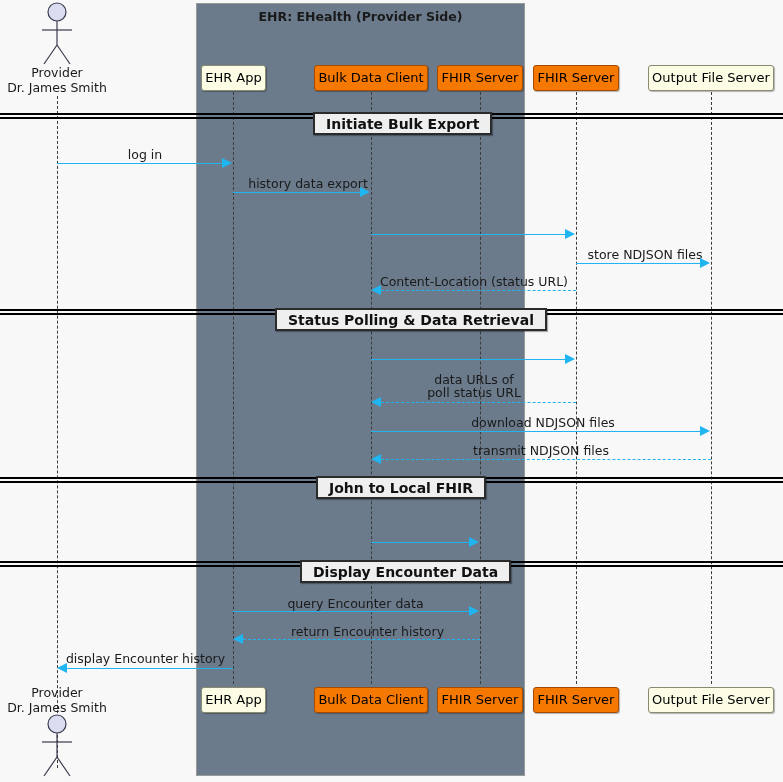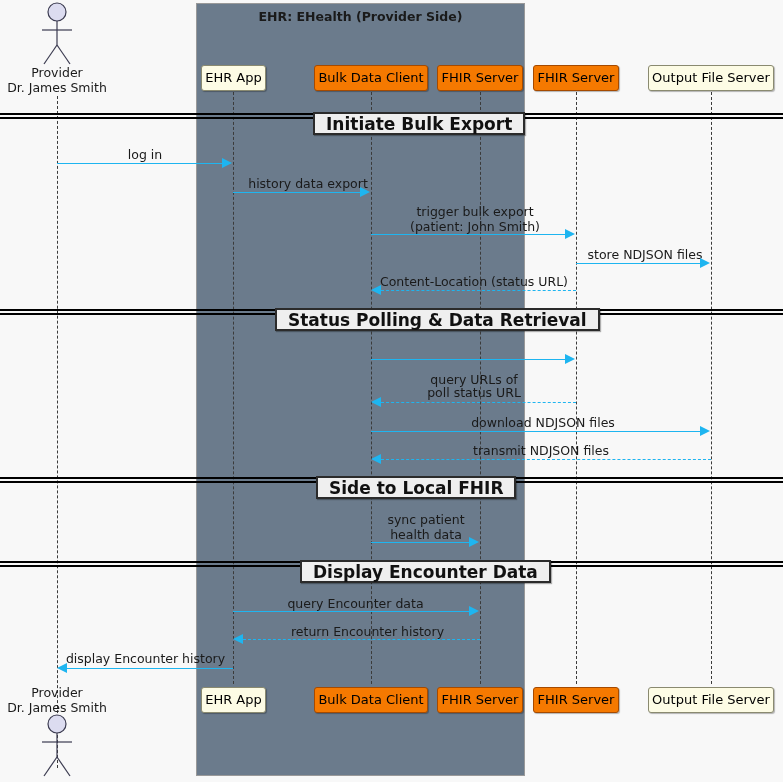--- a/index.html
+++ b/index.html
@@ -92,21 +92,21 @@
   .divider-lines::after  { top: 4px; }
   .divider-label {
     position: absolute;
     box-sizing: border-box;
     height: 23px;
     line-height: 21px;
     padding: 0 11px;
     background: #efefef;
     border: 2px solid #2b2b2b;
     font-weight: bold;
-    font-size: 17px;
+    font-size: 14px;
     color: #111111;
     white-space: nowrap;
     text-align: center;
     box-shadow: 1px 1px 1px rgba(0,0,0,0.3);
   }
   
   .msg-line {
     position: absolute;
     height: 0;
     border-top: 1.4px solid #1eb5f0;
@@ -194,70 +194,62 @@
     </svg>
   </div>
 
   <div class="divider-lines" style="top:113px;"></div>
   <div class="divider-label" style="left: 313px; top: 112px; background: rgb(239, 239, 239);">Initiate Bulk Export</div>
 
   <div class="divider-lines" style="top:309px;"></div>
   <div class="divider-label" style="left: 275px; top: 308px; background: rgb(239, 239, 239);">Status Polling &amp; Data Retrieval</div>
 
   <div class="divider-lines" style="top:477px;"></div>
-  <div class="divider-label" style="left: 316px; top: 476px; background: rgb(239, 239, 239);">Side to Local FHIR</div>
+  <div class="divider-label" style="left: 316px; top: 476px; background: rgb(239, 239, 239);">John to Local FHIR</div>
 
   <div class="divider-lines" style="top:561px;"></div>
   <div class="divider-label" style="left: 300px; top: 560px; background: rgb(239, 239, 239);">Display Encounter Data</div>
 
   <div class="msg-label" style="left:75px; top:147px; width:140px;">log in</div>
   <div class="msg-line" style="left: 57px; top: 163px; width: 166px; border-top-color: rgb(30, 181, 240);"></div>
   <div class="arrow-head right" style="left: 222px; top: 158px; border-left-color: rgb(30, 181, 240);"></div>
 
   <div class="msg-label" style="left:238px; top:176px; width:140px;">history data export</div>
   <div class="msg-line" style="left: 233px; top: 192px; width: 128px; border-top-color: rgb(30, 181, 240);"></div>
   <div class="arrow-head right" style="left: 360px; top: 187px; border-left-color: rgb(30, 181, 240);"></div>
 
-  <div class="msg-label" style="left:385px; top:204px; width:180px;">
-    <div>trigger bulk export</div>
-    <div>(patient: John Smith)</div>
-  </div>
   <div class="msg-line" style="left: 371px; top: 234px; width: 195px; border-top-color: rgb(30, 181, 240);"></div>
   <div class="arrow-head right" style="left: 565px; top: 229px; border-left-color: rgb(30, 181, 240);"></div>
 
   <div class="msg-label" style="left:575px; top:247px; width:140px;">store NDJSON files</div>
   <div class="msg-line" style="left: 576px; top: 263px; width: 125px; border-top-color: rgb(30, 181, 240);"></div>
   <div class="arrow-head right" style="left: 700px; top: 258px; border-left-color: rgb(30, 181, 240);"></div>
 
   <div class="msg-label" style="left:375px; top:274px; width:198px;">Content-Location (status URL)</div>
   <div class="msg-line dashed" style="left: 381px; top: 290px; width: 195px; border-top-color: rgb(30, 181, 240);"></div>
   <div class="arrow-head left" style="left: 371px; top: 285px; border-right-color: rgb(30, 181, 240);"></div>
 
   <div class="msg-label" style="left:404px; top:343px; width:140px;margin-top:42px;">poll status URL</div>
   <div class="msg-line" style="left: 371px; top: 359px; width: 195px; border-top-color: rgb(30, 181, 240);"></div>
   <div class="arrow-head right" style="left: 565px; top: 354px; border-left-color: rgb(30, 181, 240);"></div>
 
   <div class="msg-label" style="left:384px; top:372px; width:180px;">
-    <div>query URLs of</div>
+    <div>data URLs of</div>
   </div>
   <div class="msg-line dashed" style="left: 381px; top: 402px; width: 195px; border-top-color: rgb(30, 181, 240);"></div>
   <div class="arrow-head left" style="left: 371px; top: 397px; border-right-color: rgb(30, 181, 240);"></div>
 
   <div class="msg-label" style="left:463px; top:415px; width:160px;">download NDJSON files</div>
   <div class="msg-line" style="left: 371px; top: 431px; width: 330px; border-top-color: rgb(30, 181, 240);"></div>
   <div class="arrow-head right" style="left: 700px; top: 426px; border-left-color: rgb(30, 181, 240);"></div>
 
   <div class="msg-label" style="left:466px; top:443px; width:150px;">transmit NDJSON files</div>
   <div class="msg-line dashed" style="left: 381px; top: 459px; width: 330px; border-top-color: rgb(30, 181, 240);"></div>
   <div class="arrow-head left" style="left: 371px; top: 454px; border-right-color: rgb(30, 181, 240);"></div>
 
-  <div class="msg-label" style="left:366px; top:512px; width:120px;">
-    <div>sync patient</div>
-    <div>health data</div>
-  </div>
   <div class="msg-line" style="left: 371px; top: 542px; width: 99px; border-top-color: rgb(30, 181, 240);"></div>
   <div class="arrow-head right" style="left: 469px; top: 537px; border-left-color: rgb(30, 181, 240);"></div>
 
   <div class="msg-label" style="left:283px; top:596px; width:145px;">query Encounter data</div>
   <div class="msg-line" style="left: 233px; top: 611px; width: 237px; border-top-color: rgb(30, 181, 240);"></div>
   <div class="arrow-head right" style="left: 469px; top: 606px; border-left-color: rgb(30, 181, 240);"></div>
 
   <div class="msg-label" style="left:285px; top:624px; width:165px;">return Encounter history</div>
   <div class="msg-line dashed" style="left: 243px; top: 639px; width: 237px; border-top-color: rgb(30, 181, 240);"></div>
   <div class="arrow-head left" style="left: 233px; top: 634px; border-right-color: rgb(30, 181, 240);"></div>

